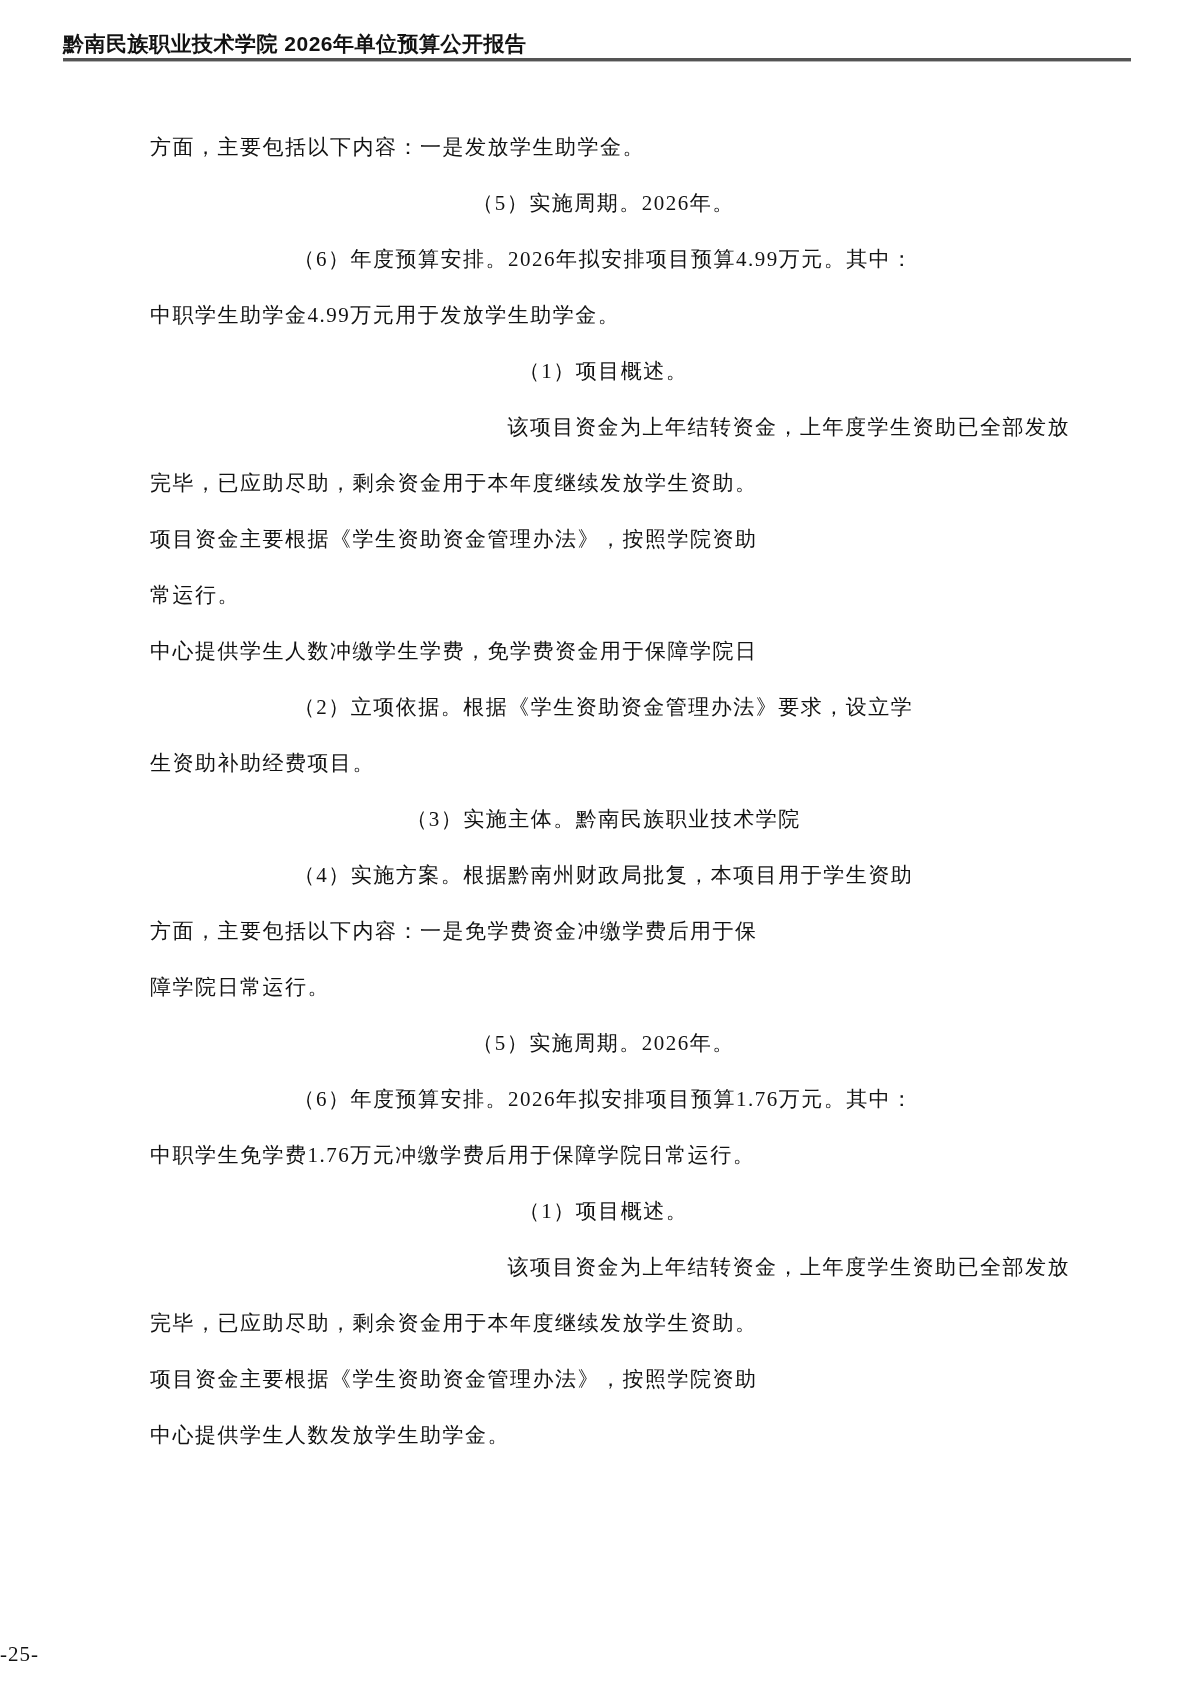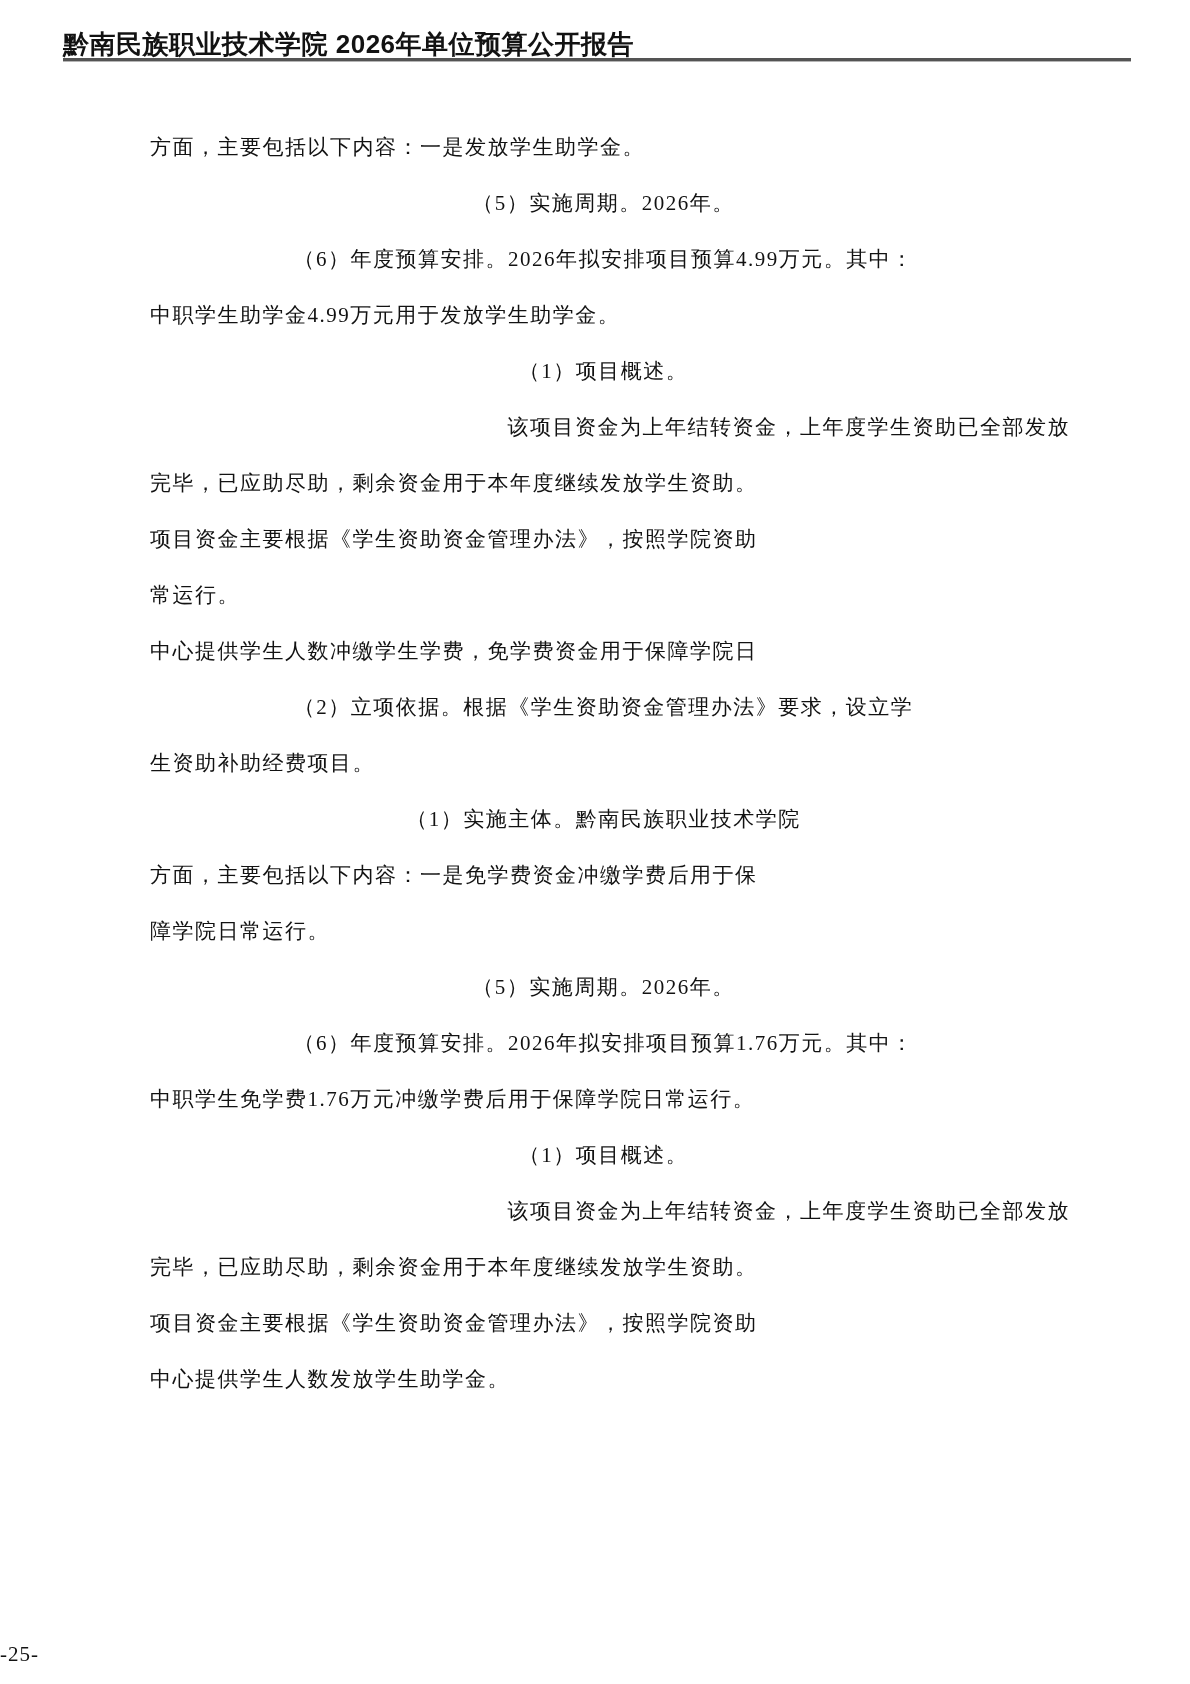--- a/index.html
+++ b/index.html
@@ -15,21 +15,21 @@
     overflow: hidden;
     color: #121212;
     font-family: "Liberation Serif", "DejaVu Serif", serif;
   }
   .header-title {
     position: absolute;
     left: 63px;
     top: 32px;
     font-family: "Liberation Sans", "DejaVu Sans", sans-serif;
     font-weight: bold;
-    font-size: 26px;
+    font-size: 21px;
     line-height: 24px;
     letter-spacing: 0.5px;
     white-space: nowrap;
   }
   .header-rule {
     position: absolute;
     left: 63px;
     top: 58px;
     width: 1068px;
     height: 3px;
@@ -81,21 +81,22 @@
       <div class="line hang">（6）年度预算安排。2026年拟安排项目预算4.99万元。其中：</div>
       <div class="line">中职学生助学金4.99万元用于发放学生助学金。</div>
       <div class="line hang">（1）项目概述。</div>
       <div class="line indent">该项目资金为上年结转资金，上年度学生资助已全部发放</div>
       <div class="line">完毕，已应助尽助，剩余资金用于本年度继续发放学生资助。</div>
       <div class="line">项目资金主要根据《学生资助资金管理办法》，按照学院资助</div>
       <div class="line">常运行。</div>
       <div class="line">中心提供学生人数冲缴学生学费，免学费资金用于保障学院日</div>
       <div class="line hang">（2）立项依据。根据《学生资助资金管理办法》要求，设立学</div>
       <div class="line">生资助补助经费项目。</div>
-      <div class="line hang">（1）实施主体。黔南民族职业技术学院</div>
+      <div class="line hang">（3）实施主体。黔南民族职业技术学院</div>
+      <div class="line hang">（4）实施方案。根据黔南州财政局批复，本项目用于学生资助</div>
       <div class="line">方面，主要包括以下内容：一是免学费资金冲缴学费后用于保</div>
       <div class="line">障学院日常运行。</div>
       <div class="line hang">（5）实施周期。2026年。</div>
       <div class="line hang">（6）年度预算安排。2026年拟安排项目预算1.76万元。其中：</div>
       <div class="line">中职学生免学费1.76万元冲缴学费后用于保障学院日常运行。</div>
       <div class="line hang">（1）项目概述。</div>
       <div class="line indent">该项目资金为上年结转资金，上年度学生资助已全部发放</div>
       <div class="line">完毕，已应助尽助，剩余资金用于本年度继续发放学生资助。</div>
       <div class="line">项目资金主要根据《学生资助资金管理办法》，按照学院资助</div>
       <div class="line">中心提供学生人数发放学生助学金。</div>

